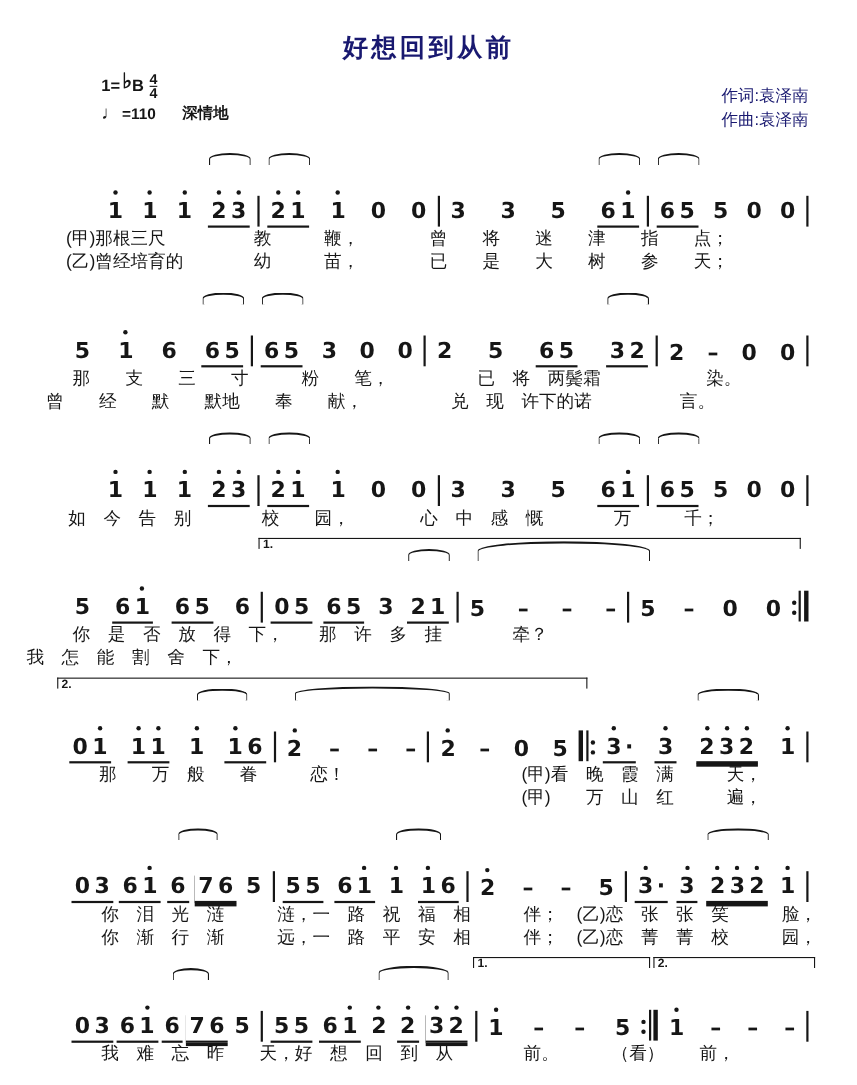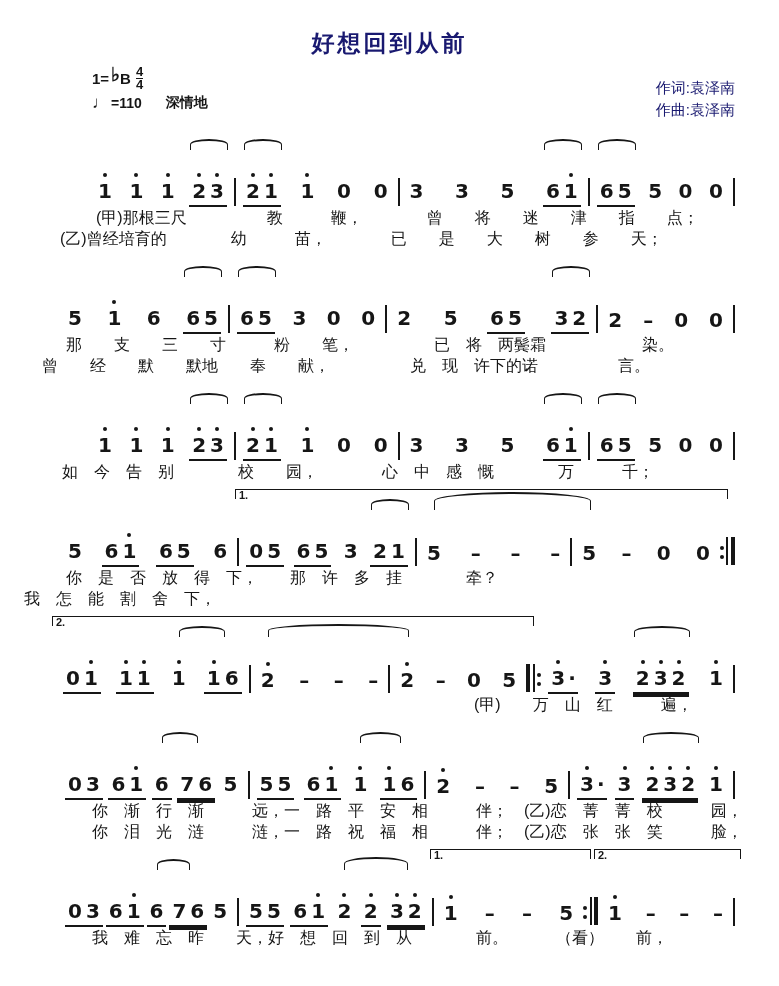--- a/index.html
+++ b/index.html
@@ -143,21 +143,21 @@
             <span class="group">
               <span class="tok">0</span>
             </span>
           </div>
           <span class="bar"></span>
           <div class="slur" style="left: 190px; width: 36px; top: 10px; height: 9px;"></div>
           <div class="slur" style="left: 244px; width: 36px; top: 10px; height: 9px;"></div>
           <div class="slur" style="left: 544px; width: 36px; top: 10px; height: 9px;"></div>
           <div class="slur" style="left: 598px; width: 36px; top: 10px; height: 9px;"></div>
         </div>
-        <div class="lyrics" style="padding-left: 60px; margin-left: 36px;">(甲)那根三尺　　　　　教　　　鞭，　　　　曾　　将　　迷　　津　　指　　点；</div>
+        <div class="lyrics" style="padding-left: 60px;">(甲)那根三尺　　　　　教　　　鞭，　　　　曾　　将　　迷　　津　　指　　点；</div>
         <div class="lyrics" style="padding-left: 60px;">(乙)曾经培育的　　　　幼　　　苗，　　　　已　　是　　大　　树　　参　　天；</div>
       </div>
       <div class="system">
         <div class="notes-row" style="padding-left: 58px;">
           <div class="measure" style="flex: 168 1 0%;">
             <span class="group">
               <span class="tok">5</span>
             </span>
             <span class="group">
               <span class="tok hi">1</span>
@@ -457,20 +457,21 @@
             </span>
           </div>
           <span class="bar"></span>
           <div class="slur" style="left: 179px; width: 44px; top: 10px; height: 9px;"></div>
           <div class="slur" style="left: 268px; width: 139px; top: 8px; height: 11px;"></div>
           <div class="slur" style="left: 634px; width: 54px; top: 10px; height: 9px;"></div>
           <div class="volta" style="left: 52px; width: 480px;">
             <span>2.</span>
           </div>
         </div>
+        <div class="lyrics" style="padding-left: 58px;">　　那　　万　般　　眷　　　恋！　　　　　　　　　　(甲)看　晚　霞　满　　　天，</div>
         <div class="lyrics" style="padding-left: 58px;">　　　　　　　　　　　　　　　　　　　　　　　　　　(甲)　　万　山　红　　　遍，</div>
       </div>
       <div class="system">
         <div class="notes-row" style="padding-left: 58px;">
           <div class="measure" style="flex: 191 1 0%;">
             <span class="group u1">
               <span class="tok">0</span>
               <span class="tok">3</span>
             </span>
             <span class="group u1">
@@ -537,22 +538,22 @@
             </span>
             <span class="group">
               <span class="tok hi">1</span>
             </span>
           </div>
           <span class="bar"></span>
           <div class="slur" style="left: 162px; width: 34px; top: 10px; height: 9px;"></div>
           <div class="slur" style="left: 360px; width: 39px; top: 10px; height: 9px;"></div>
           <div class="slur" style="left: 643px; width: 54px; top: 10px; height: 9px;"></div>
         </div>
+        <div class="lyrics" style="padding-left: 92px;">你　泪　光　涟　　　涟，一　路　祝　福　相　　　伴；　(乙)恋　张　张　笑　　　脸，</div>
         <div class="lyrics" style="padding-left: 92px;">你　渐　行　渐　　　远，一　路　平　安　相　　　伴；　(乙)恋　菁　菁　校　　　园，</div>
-        <div class="lyrics" style="padding-left: 92px;">你　泪　光　涟　　　涟，一　路　祝　福　相　　　伴；　(乙)恋　张　张　笑　　　脸，</div>
       </div>
       <div class="system">
         <div class="notes-row" style="padding-left: 58px;">
           <div class="measure" style="flex: 183 1 0%;">
             <span class="group u1">
               <span class="tok">0</span>
               <span class="tok">3</span>
             </span>
             <span class="group u1">
               <span class="tok">6</span>

